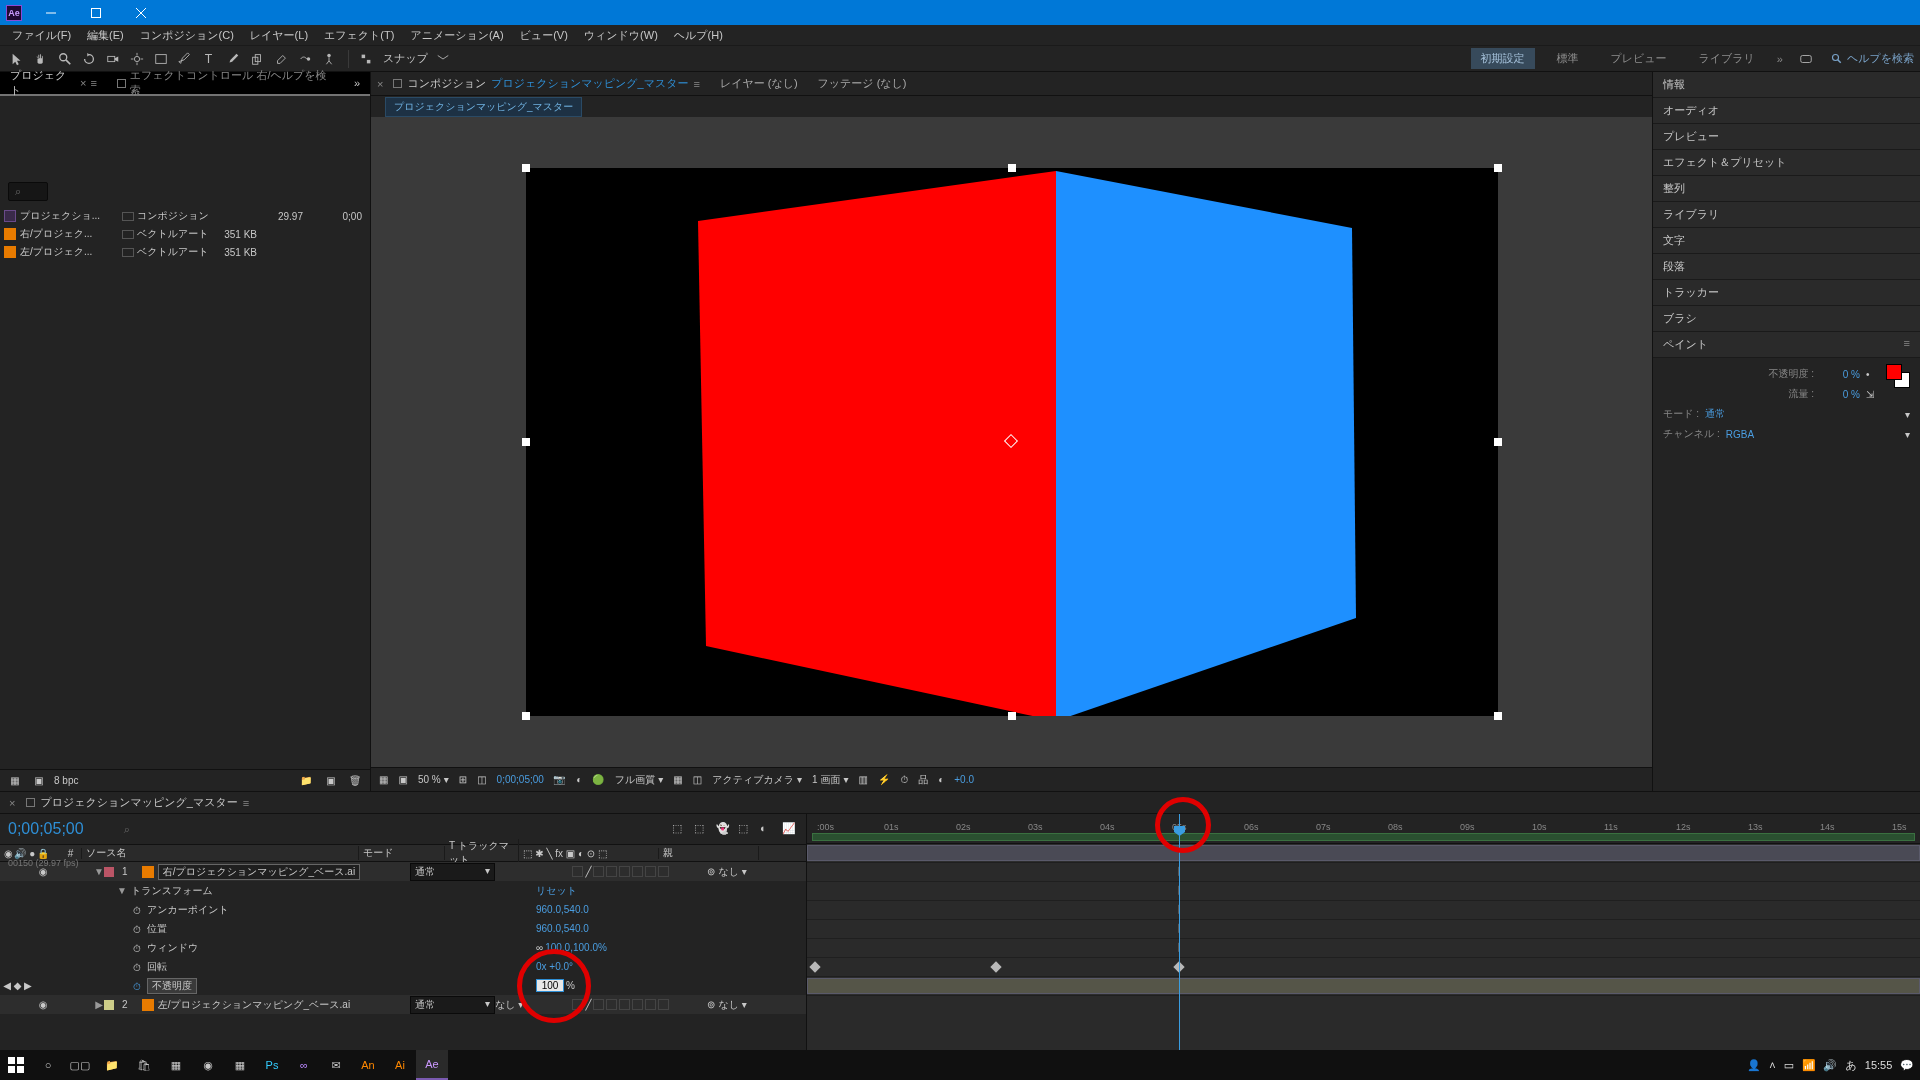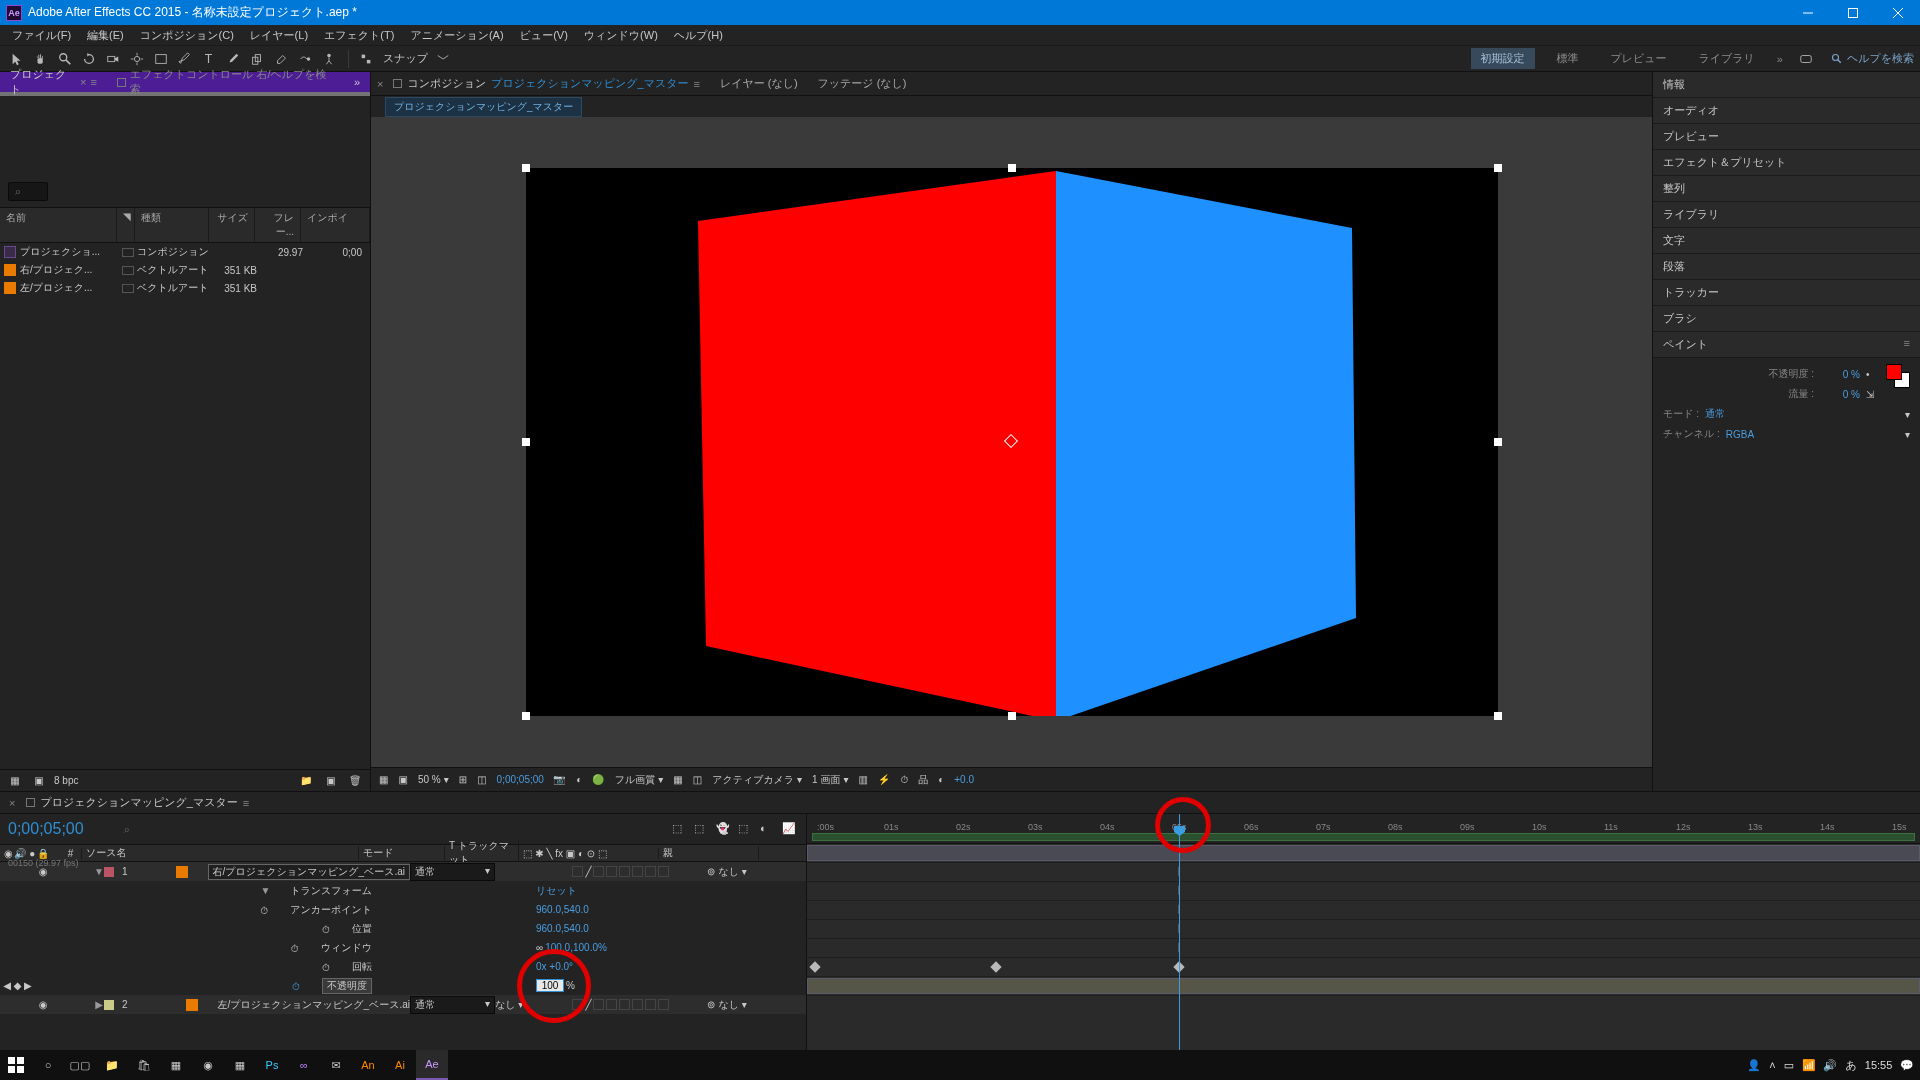--- a/index.html
+++ b/index.html
@@ -24,21 +24,21 @@
 .toolbar .divider { width: 1px; height: 18px; background: #3a3a3a; margin: 0 6px; }
 .toolbar .snap-label { margin: 0 4px; font-size: 11px; }
 .toolbar .right { margin-left: auto; display: flex; align-items: center; gap: 12px; }
 .toolbar .ws-btn { padding: 3px 10px; font-size: 11px; color: #8e8e8e; }
 .toolbar .ws-btn.active { background: #374a5b; color: #a7c3dc; }
 .toolbar .search-help { display: flex; align-items: center; gap: 4px; color: #7aa3c9; }
 
 
 .main { display: flex; height: 719px; }
 .left-panel { width: 371px; background: #232323; display: flex; flex-direction: column; border-right: 1px solid #111; }
-.panel-tabs { height: 24px; display: flex; align-items: center; background: #4c1d95; border-bottom: 4px solid #737373; }
+.panel-tabs { height: 24px; display: flex; align-items: center; background: #000000; border-bottom: 2px solid #737373; }
 .panel-tab { padding: 4px 10px; font-size: 11px; display: flex; align-items: center; gap: 4px; }
 .panel-tab .close-x { color: #888; }
 .panel-tab.hidden-tab { color: #888; }
 .panel-tab .sq { width: 9px; height: 9px; border: 1px solid #777; }
 
 .project-body { flex: 1; background: #232323; }
 .search-row { padding: 6px 8px; }
 .search-box { background: #161616; border: 1px solid #0a0a0a; padding: 2px 6px; border-radius: 2px; display: inline-flex; align-items: center; gap: 4px; width: 40px; color: #666; }
 .proj-header { display: flex; background: #2a2a2a; border-top: 1px solid #111; border-bottom: 1px solid #111; font-size: 10px; color: #aaa; }
 .proj-header .col { padding: 3px 6px; border-right: 1px solid #1a1a1a; }
@@ -118,21 +118,21 @@
 .tl-col-mode { width: 86px; }
 .tl-col-trk { width: 74px; }
 .tl-col-sw { width: 140px; }
 .tl-col-parent { width: 100px; }
 
 .tl-row { height: 19px; display: flex; align-items: center; font-size: 10px; }
 .tl-row.layer1 { background: #2d2d2d; }
 .tl-row .vis { width: 60px; display: flex; gap: 2px; padding-left: 4px; }
 .tl-row .tw { width: 10px; text-align: center; color: #999; }
 .tl-row .num { width: 22px; text-align: center; }
-.tl-row .lname { width: 277px; display: flex; align-items: center; gap: 20px; padding-left: 6px; justify-content: flex-end; }
+.tl-row .lname { width: 277px; display: flex; align-items: center; gap: 4px; padding-left: 6px; }
 .tl-row .lname.indent1 { padding-left: 22px; }
 .tl-row .lname.indent2 { padding-left: 38px; }
 .tl-row .ic-ai2 { width: 12px; height: 12px; background: #e87b00; }
 .tl-row .boxframe { border: 1px solid #666; padding: 0 4px; background: #1f1f1f; }
 .tl-row .mode { width: 86px; display: flex; align-items: center; }
 .tl-row .mode .dd { background: #1a1a1a; border: 1px solid #0a0a0a; padding: 1px 4px; flex: 1; display: flex; justify-content: space-between; }
 .tl-row .trk { width: 74px; display: flex; align-items: center; }
 .tl-row .sw { width: 140px; display: flex; align-items: center; gap: 2px; padding-left: 4px; }
 .tl-row .sw .swb { width: 11px; height: 11px; border: 1px solid #444; }
 .tl-row .parent { width: 100px; display: flex; align-items: center; gap: 3px; }
@@ -166,21 +166,20 @@
 .taskbar .tb-item { width: 32px; height: 30px; display: flex; align-items: center; justify-content: center; }
 .taskbar .tb-item.spacer { flex: 1; }
 .taskbar .tray { display: flex; align-items: center; gap: 8px; padding-right: 6px; font-size: 11px; color: #ddd; }
 .taskbar .tb-ae { background: #2a2a2a; border-bottom: 2px solid #7a5ab0; }
 </style>
 </head>
 <body>
 
 <div class="titlebar">
   <div class="app-icon">Ae</div>
-  <div class="title">Adobe After Effects CC 2015 - 名称未設定プロジェクト.aep *</div>
   <div class="win-controls">
     <div class="win-btn">
         <svg viewBox="0 0 10 10">
           <line x1="0" y1="5" x2="10" y2="5"></line>
         </svg>
       </div>
     <div class="win-btn">
         <svg viewBox="0 0 10 10">
           <rect x="0.5" y="0.5" width="9" height="9"></rect>
         </svg>
@@ -334,28 +333,20 @@
           <span class="sq"></span>
           <span>エフェクトコントロール 右/ヘルプを検索</span>
         </div>
       <span class="panel-tab chev">»</span>
     </div>
     <div class="project-body" style="display:flex;flex-direction:column;">
       <div style="height:80px"></div>
       <div class="search-row"><div class="search-box">
             <span>⌕</span>
           </div></div>
-      <div class="proj-header">
-        <div class="col c-name">名前</div>
-        <div class="col c-tag">◥</div>
-        <div class="col c-type">種類</div>
-        <div class="col c-size">サイズ</div>
-        <div class="col c-fr">フレー...</div>
-        <div class="col c-in">インポイ</div>
-      </div>
       <div class="proj-row">
         <div class="icon-sq ic-comp"></div>
         <div class="name">プロジェクショ...</div>
           <div class="tag"></div>
         <div class="type">コンポジション</div>
           <div class="size"></div>
         <div class="fr">29.97</div>
           <div class="in">0;00</div>
       </div>
       <div class="proj-row">

